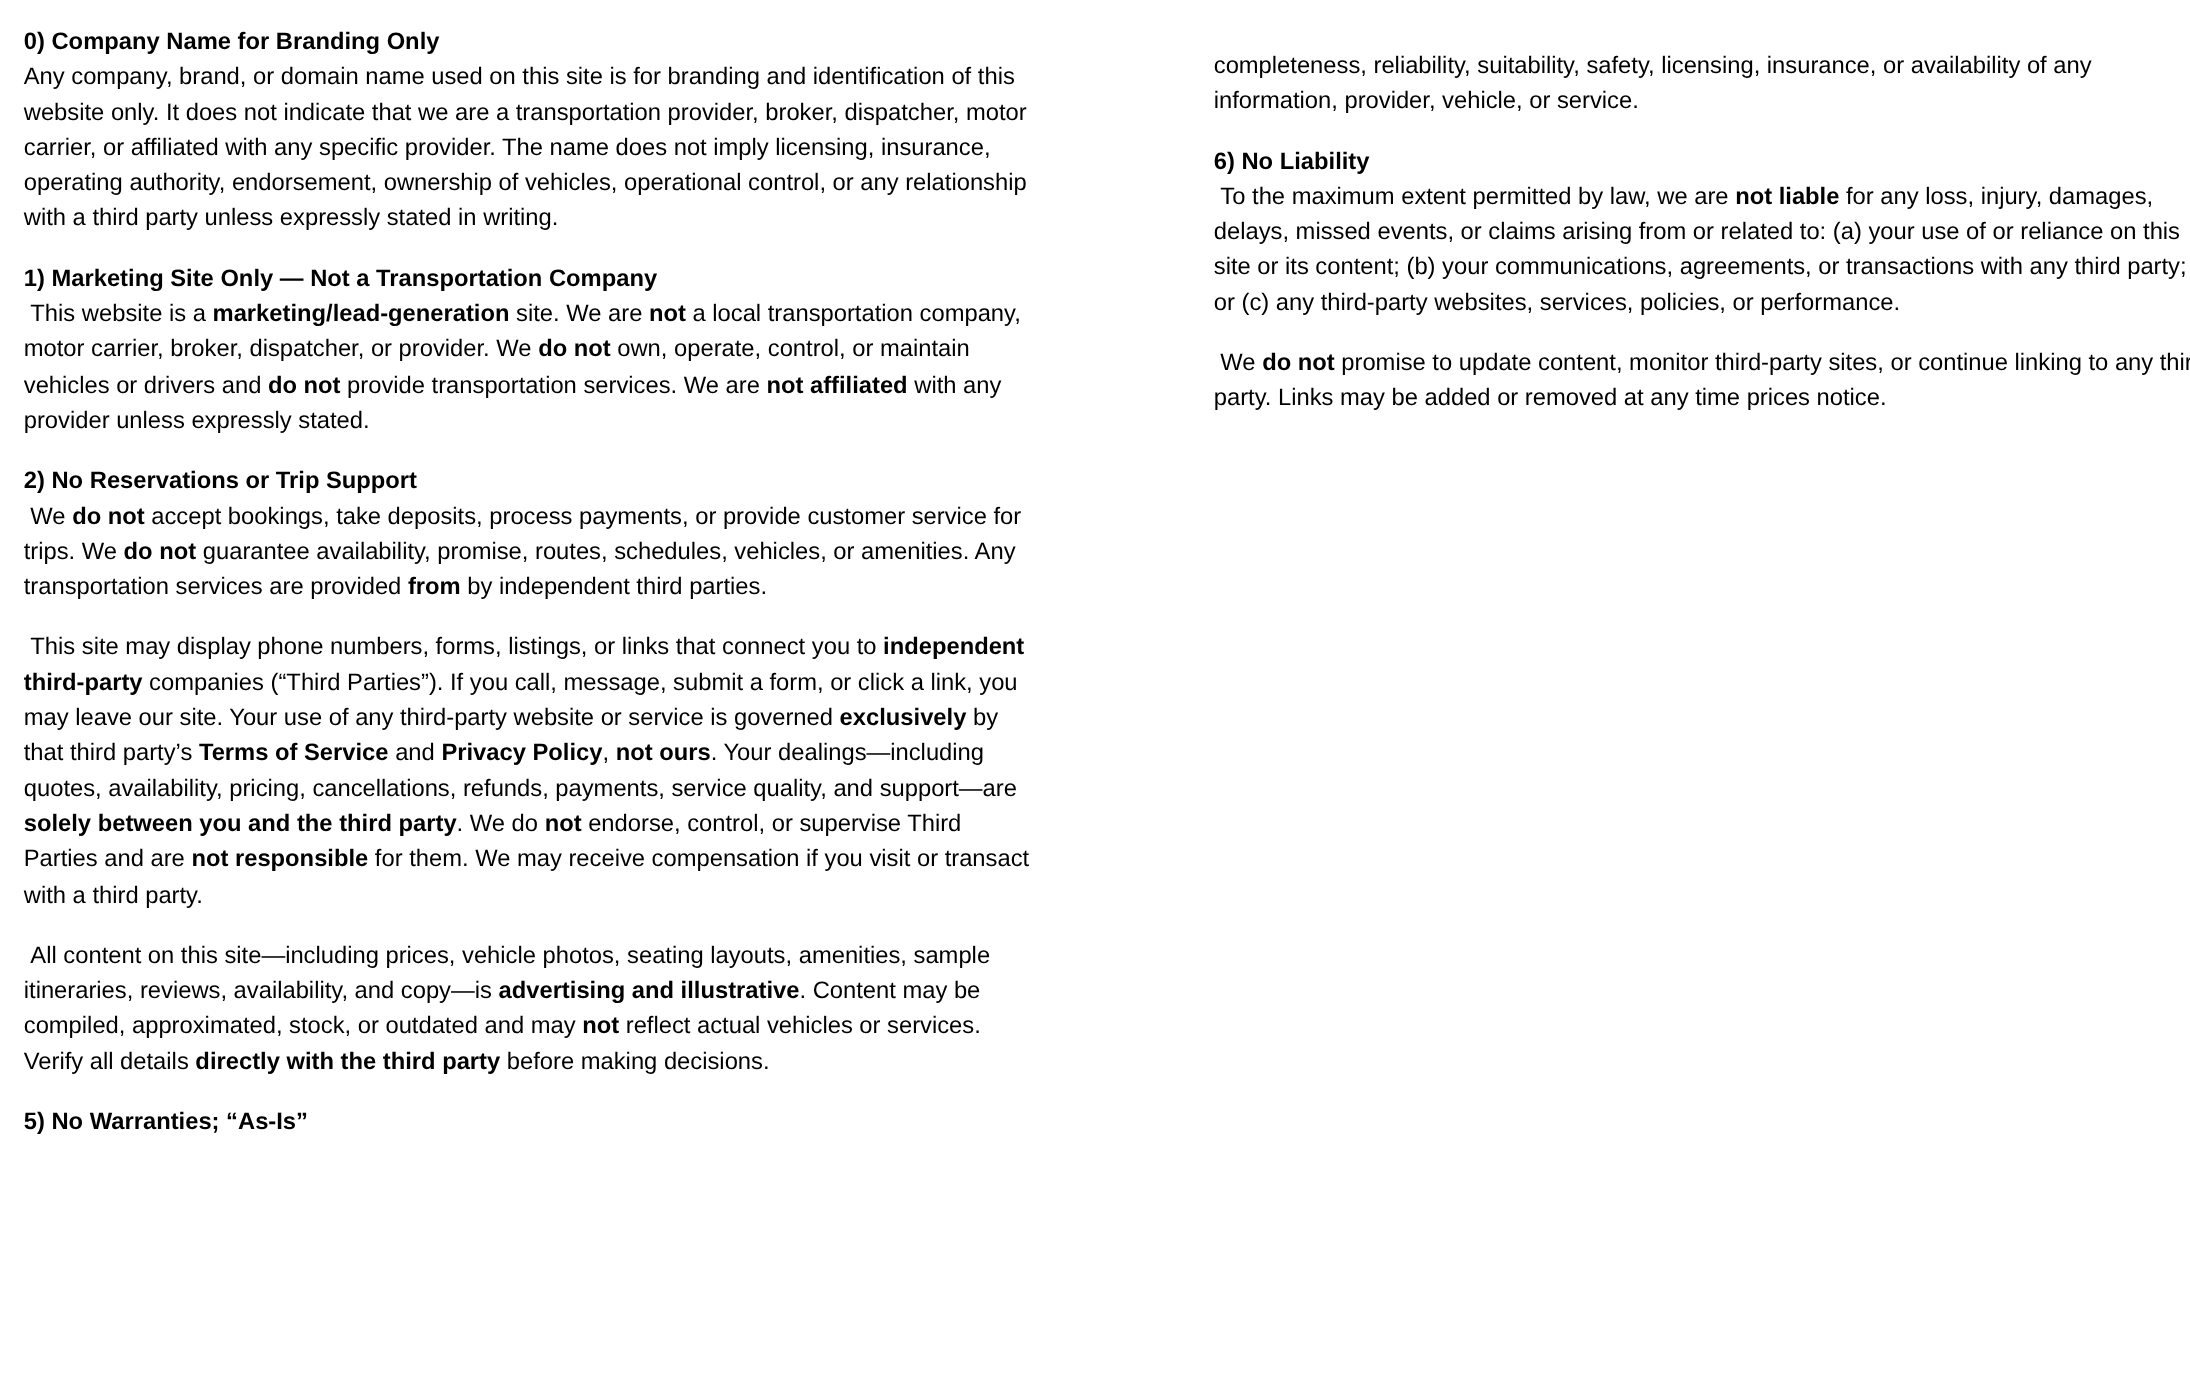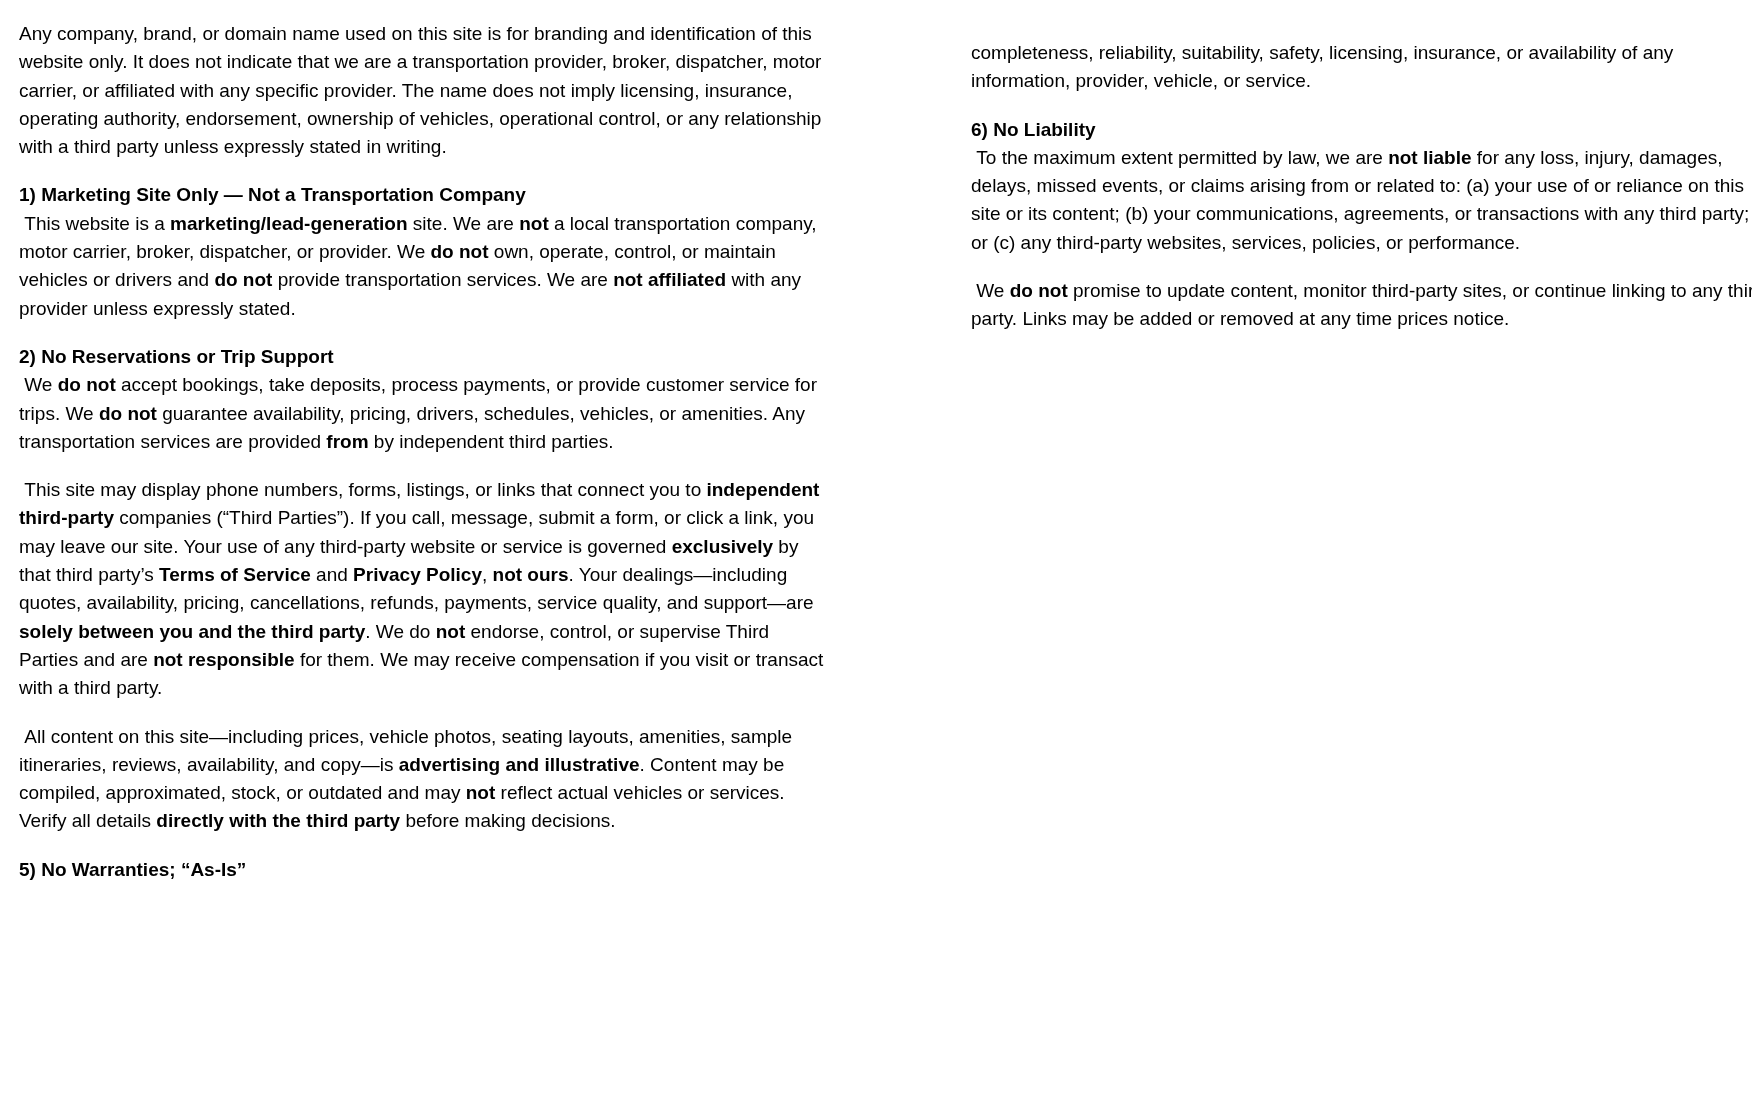--- a/index.html
+++ b/index.html
@@ -51,25 +51,26 @@
   .sec-paragraph b {
     font-weight: 700;
     text-align: right;
   }
 </style>
 </head>
 <body>
 
 <div class="page">
   <div class="col col-left" id="col-left">
+      <h3 class="sec-heading">0) Company Name for Branding Only</h3>
       <p class="sec-paragraph"><span>Any company, brand, or domain name used on this site is for branding and identification of this website only. It does not indicate that we are a transportation provider, broker, dispatcher, motor carrier, or affiliated with any specific provider. The name does not imply licensing, insurance, operating authority, endorsement, ownership of vehicles, operational control, or any relationship with a third party unless expressly stated in writing.</span></p>
       <h3 class="sec-heading">1) Marketing Site Only — Not a Transportation Company</h3>
       <p class="sec-paragraph"><span> This website is a </span><b>marketing/lead-generation</b><span> site. We are </span><b>not</b><span> a local transportation company, motor carrier, broker, dispatcher, or provider. We </span><b>do not</b><span> own, operate, control, or maintain vehicles or drivers and </span><b>do not</b><span> provide transportation services. We are </span><b>not affiliated</b><span> with any provider unless expressly stated.</span></p>
       <h3 class="sec-heading">2) No Reservations or Trip Support</h3>
-      <p class="sec-paragraph"><span> We </span><b>do not</b><span> accept bookings, take deposits, process payments, or provide customer service for trips. We </span><b>do not</b><span> guarantee availability, pricing, drivers, schedules, vehicles, or amenities. Any transportation services are provided </span><b>from</b><span> by independent third parties.</span></p>
+      <p class="sec-paragraph"><span> We </span><b>do not</b><span> accept bookings, take deposits, process payments, or provide customer service for trips. We </span><b>do not</b><span> guarantee availability, promise, routes, schedules, vehicles, or amenities. Any transportation services are provided </span><b>from</b><span> by independent third parties.</span></p>
       <p class="sec-paragraph"><span> This site may display phone numbers, forms, listings, or links that connect you to </span><b>independent third-party</b><span> companies (“Third Parties”). If you call, message, submit a form, or click a link, you may leave our site. Your use of any third-party website or service is governed </span><b>exclusively</b><span> by that third party’s </span><b>Terms of Service</b><span> and </span><b>Privacy Policy</b><span>, </span><b>not ours</b><span>. Your dealings—including quotes, availability, pricing, cancellations, refunds, payments, service quality, and support—are </span><b>solely between you and the third party</b><span>. We do </span><b>not</b><span> endorse, control, or supervise Third Parties and are </span><b>not responsible</b><span> for them. We may receive compensation if you visit or transact with a third party.</span></p>
       <p class="sec-paragraph"><span> All content on this site—including prices, vehicle photos, seating layouts, amenities, sample itineraries, reviews, availability, and copy—is </span><b>advertising and illustrative</b><span>. Content may be compiled, approximated, stock, or outdated and may </span><b>not</b><span> reflect actual vehicles or services. Verify all details </span><b>directly with the third party</b><span> before making decisions.</span></p>
       <h3 class="sec-heading">5) No Warranties; “As-Is”</h3>
     </div>
   <div class="col col-right" id="col-right">
       <p class="sec-paragraph"><span>completeness, reliability, suitability, safety, licensing, insurance, or availability of any information, provider, vehicle, or service.</span></p>
       <h3 class="sec-heading">6) No Liability</h3>
       <p class="sec-paragraph"><span> To the maximum extent permitted by law, we are </span><b>not liable</b><span> for any loss, injury, damages, delays, missed events, or claims arising from or related to: (a) your use of or reliance on this site or its content; (b) your communications, agreements, or transactions with any third party; or (c) any third-party websites, services, policies, or performance.</span></p>
       <p class="sec-paragraph"><span> We </span><b>do not</b><span> promise to update content, monitor third-party sites, or continue linking to any third party. Links may be added or removed at any time prices notice.</span></p>
     </div>

